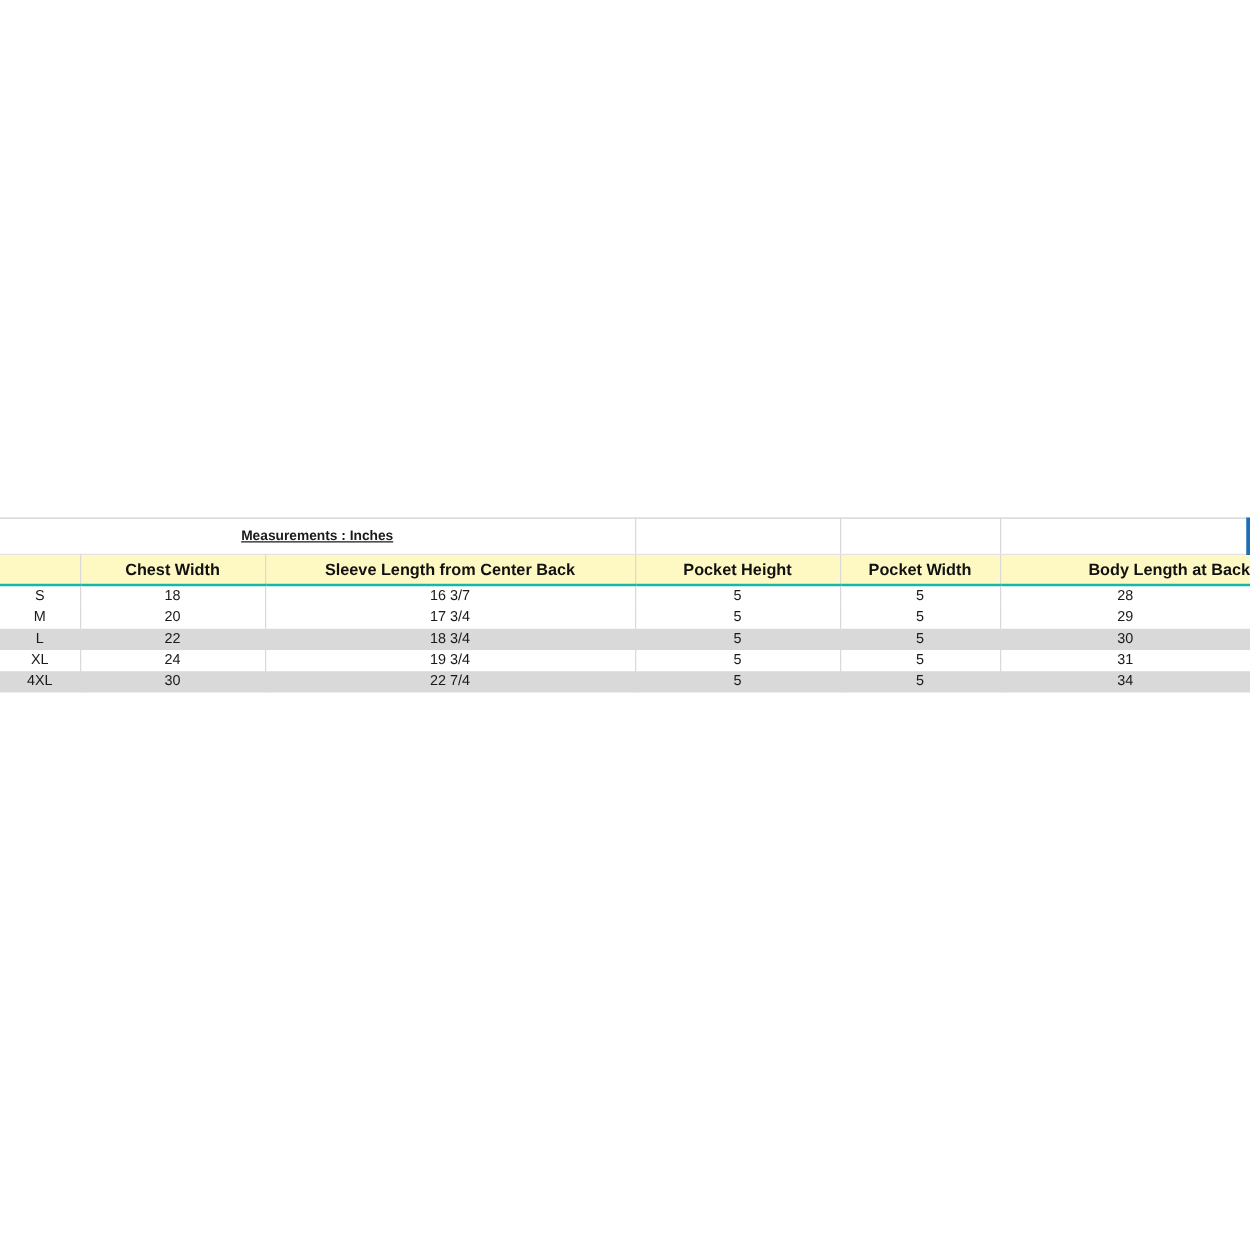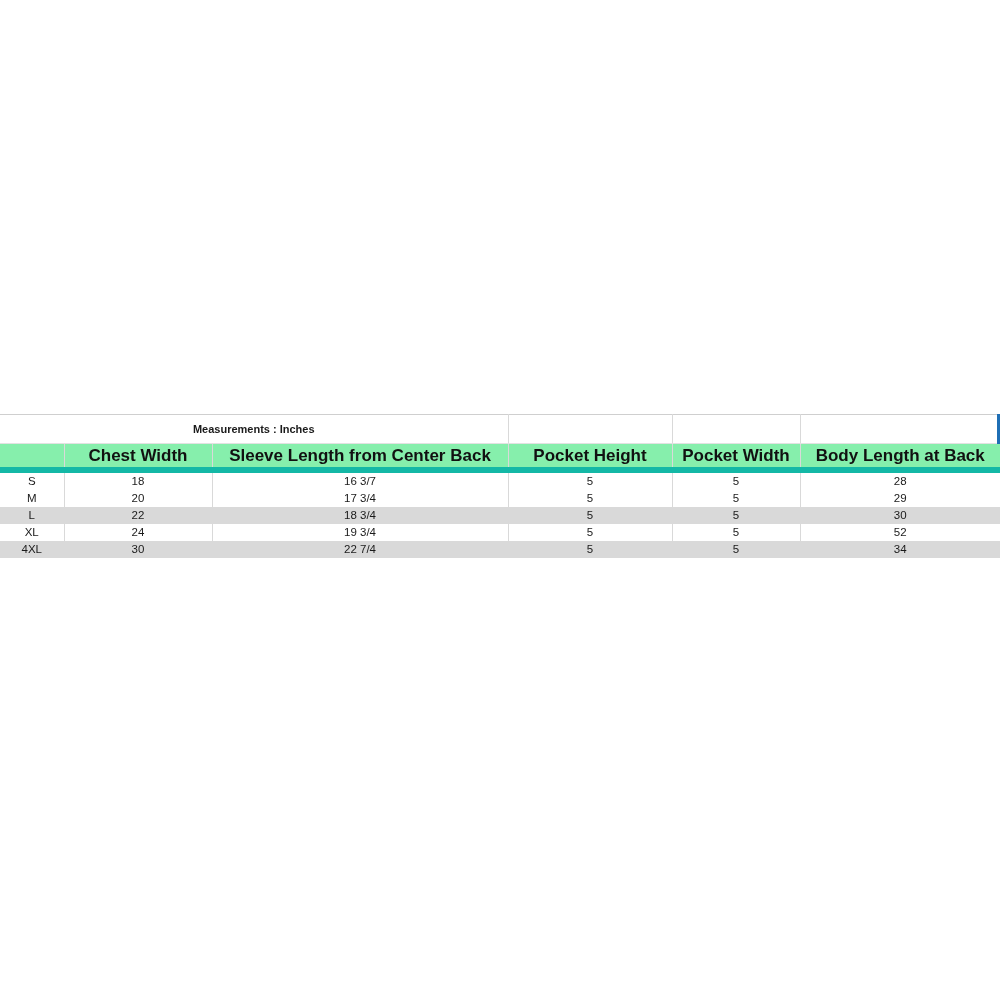--- a/index.html
+++ b/index.html
@@ -54,44 +54,46 @@
     border-top: 1px solid #cfcfcf;
     border-bottom: 1px solid #e2e2e2;
   }
   td.title-cell {
     text-align: left;
     font-size: 16.5px;
     font-weight: bold;
     color: #000000;
     padding-left: 6px;
     border-left: none !important;
+    text-decoration: underline;
   }
   td.title-blank {
     background: #ffffff;
   }
   td.title-blank-last {
     background: #ffffff;
     border-right: none !important;
   }
 
   
   tr.header-row td {
     font-weight: bold;
-    font-size: 17px;
+    font-size: 13px;
     height: 23px;
     line-height: 23px;
     color: #111111;
-    background: #86efac;
-    border-bottom: 6px solid #14b8a6;
+    background: #fef9c3;
+    border-bottom: 2px solid #14b8a6;
   }
   tr.header-row td.corner {
     border-left: none !important;
   }
   tr.header-row td.last {
     border-right: none !important;
+    text-align: right;
   }
 
   
   tr.data-row td {
     font-size: 11.5px;
     height: 17px;
     line-height: 17px;
   }
   tr.data-row td.size-label {
     border-left: none !important;
@@ -174,21 +176,21 @@
           <td>5</td>
           <td class="last">30</td>
         </tr>
 
         <tr class="data-row row-plain">
           <td class="size-label">XL</td>
           <td>24</td>
           <td>19 3/4</td>
           <td>5</td>
           <td>5</td>
-          <td class="last">52</td>
+          <td class="last">31</td>
         </tr>
 
 
 
         <tr class="data-row row-shaded">
           <td class="size-label">4XL</td>
           <td>30</td>
           <td>22 7/4</td>
           <td>5</td>
           <td>5</td>

